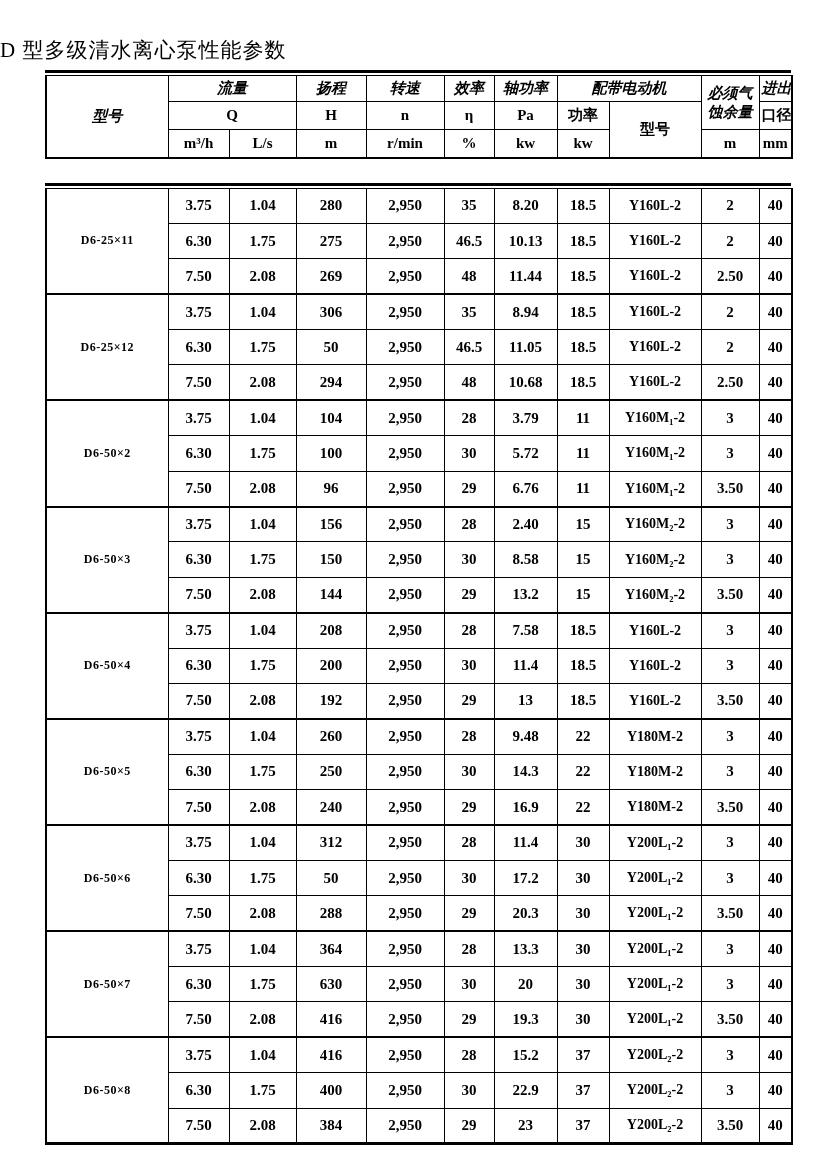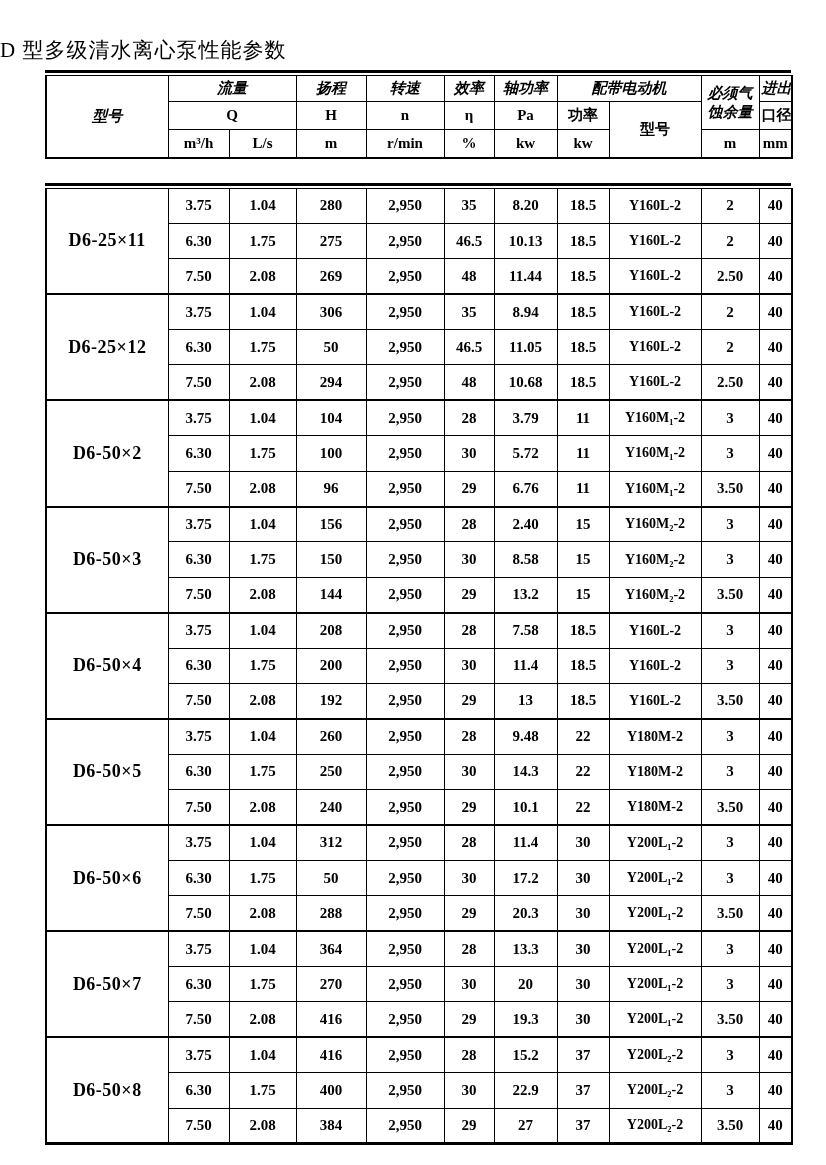--- a/index.html
+++ b/index.html
@@ -42,21 +42,21 @@
     overflow: hidden;
     white-space: nowrap;
   }
   .hdr-tbl { border-left: 2px solid #000; border-right: 2px solid #000; border-bottom: 2px solid #000; }
   .body-tbl { border-left: 2px solid #000; border-right: 2px solid #000; border-bottom: 3px solid #000; }
   .hdr-tbl tr.hr1 td { height: 26px; font-style: italic; }
   .hdr-tbl tr.hr2 td { height: 28px; }
   .hdr-tbl tr.hr3 td { height: 28px; }
   .npsh-cell span { display: block; line-height: 19px; }
   .body-tbl td { height: 35.4px; font-size: 15px; }
-  .body-tbl td.model-cell { font-size: 18px; letter-spacing: 0.5px; }
+  .body-tbl td.model-cell { font-size: 12px; letter-spacing: 0.5px; }
   .body-tbl td.motor-cell { font-size: 14px; }
   .body-tbl tr.group-start td { border-top: 2px solid #000; }
 </style>
 </head>
 <body>
 
 <div class="title">D 型多级清水离心泵性能参数</div>
 
 <div class="tbl-wrap hdr-wrap">
   <table class="hdr-tbl">
@@ -338,21 +338,21 @@
           <td class="motor-cell">Y180M-2</td>
           <td>3</td>
           <td>40</td>
         </tr>
         <tr>
           <td>7.50</td>
           <td>2.08</td>
           <td>240</td>
           <td>2,950</td>
           <td>29</td>
-          <td>10.1</td>
+          <td>16.9</td>
           <td>22</td>
           <td class="motor-cell">Y180M-2</td>
           <td>3.50</td>
           <td>40</td>
         </tr>
         <tr class="group-start">
           <td rowspan="3" class="model-cell">D6-50×6</td>
           <td>3.75</td>
           <td>1.04</td>
           <td>312</td>
@@ -397,21 +397,21 @@
           <td>28</td>
           <td>13.3</td>
           <td>30</td>
           <td class="motor-cell">Y200L₁-2</td>
           <td>3</td>
           <td>40</td>
         </tr>
         <tr>
           <td>6.30</td>
           <td>1.75</td>
-          <td>270</td>
+          <td>630</td>
           <td>2,950</td>
           <td>30</td>
           <td>20</td>
           <td>30</td>
           <td class="motor-cell">Y200L₁-2</td>
           <td>3</td>
           <td>40</td>
         </tr>
         <tr>
           <td>7.50</td>
@@ -449,21 +449,21 @@
           <td class="motor-cell">Y200L₂-2</td>
           <td>3</td>
           <td>40</td>
         </tr>
         <tr>
           <td>7.50</td>
           <td>2.08</td>
           <td>384</td>
           <td>2,950</td>
           <td>29</td>
-          <td>27</td>
+          <td>23</td>
           <td>37</td>
           <td class="motor-cell">Y200L₂-2</td>
           <td>3.50</td>
           <td>40</td>
         </tr>
       </tbody>
   </table>
 </div>
 
 </body></html>

